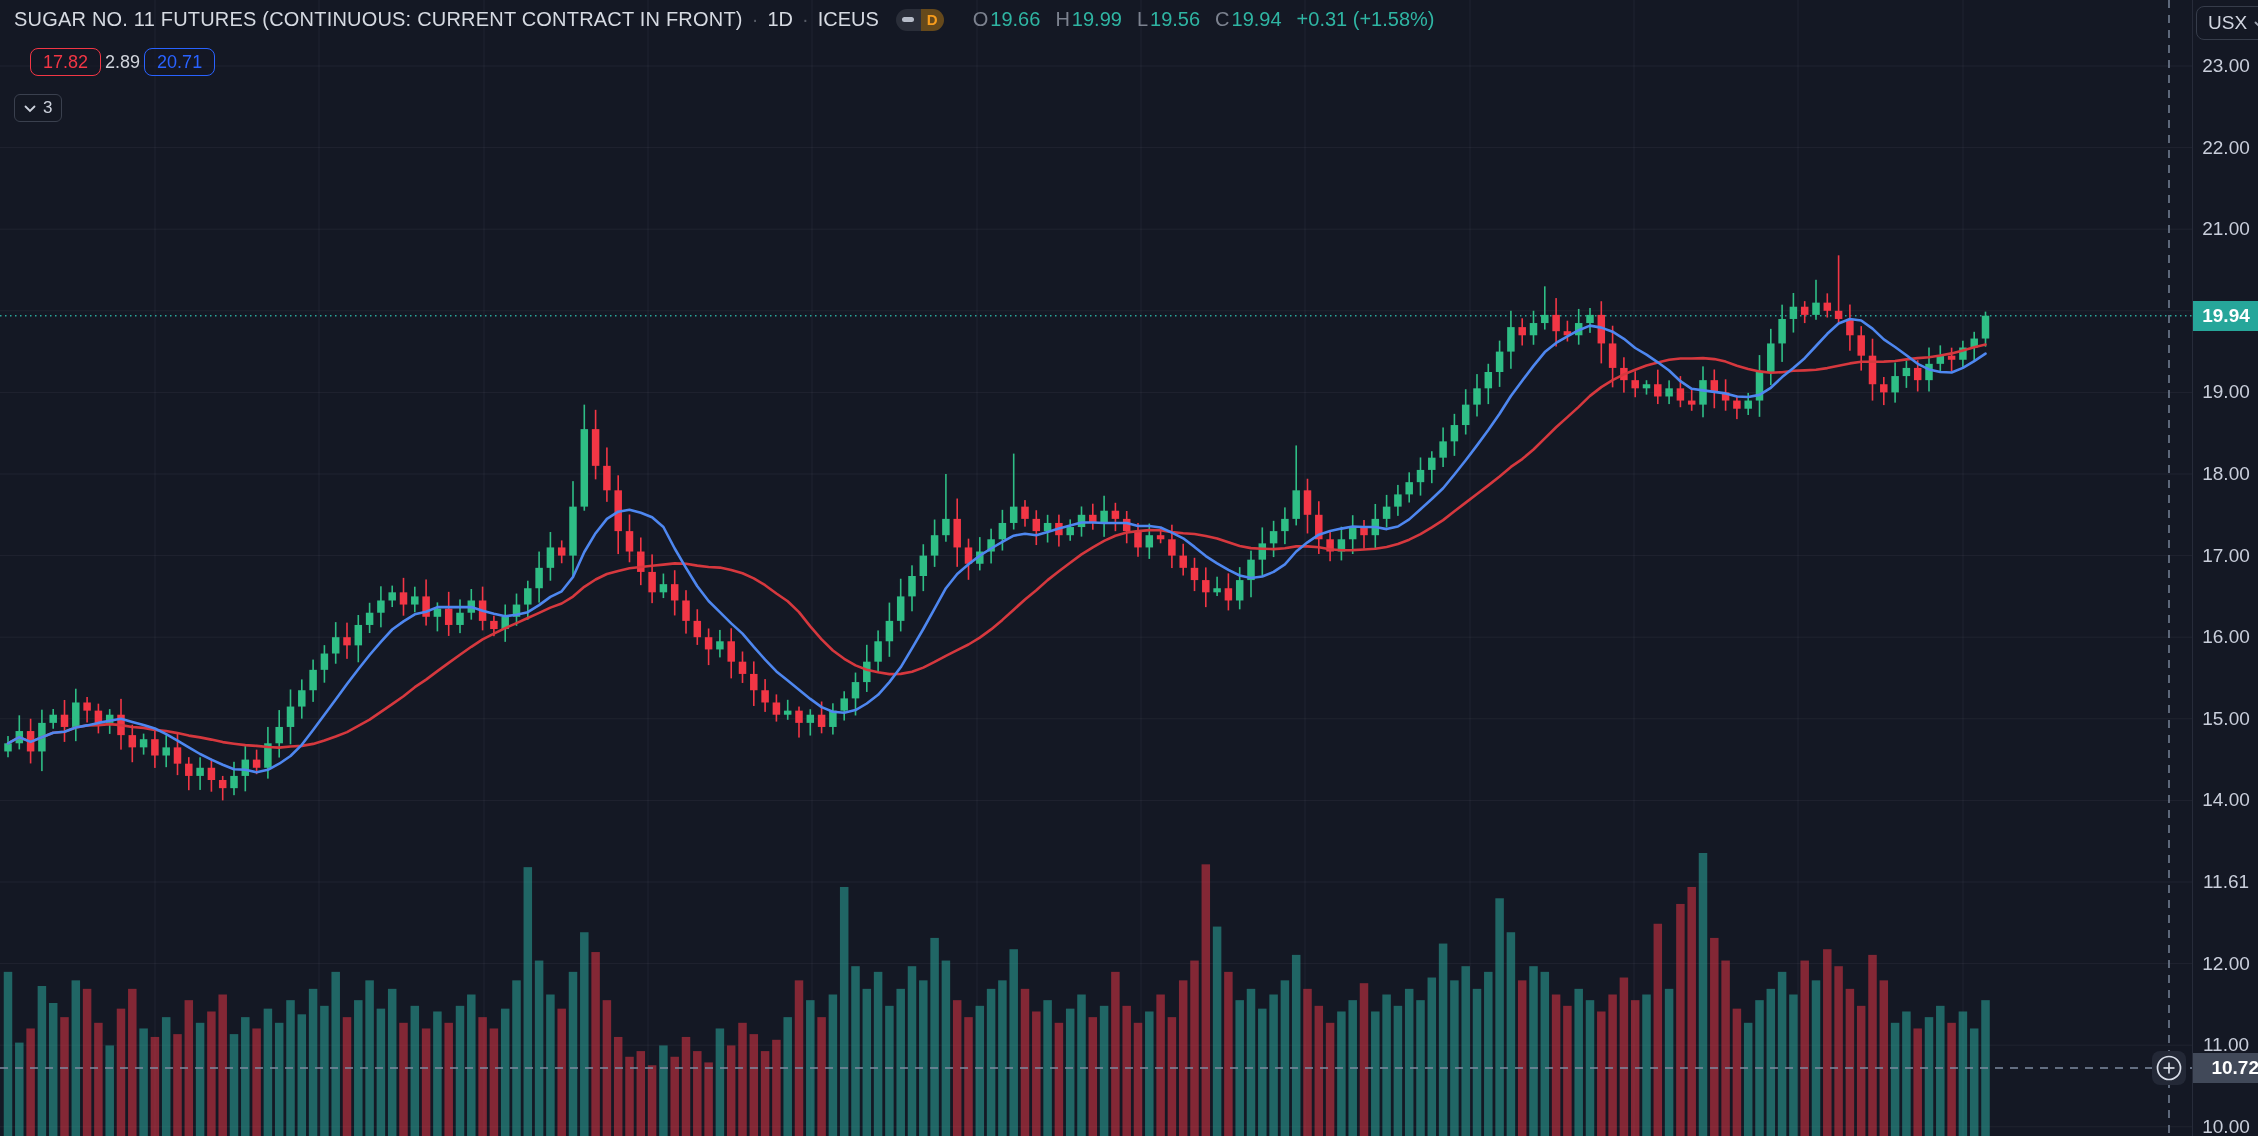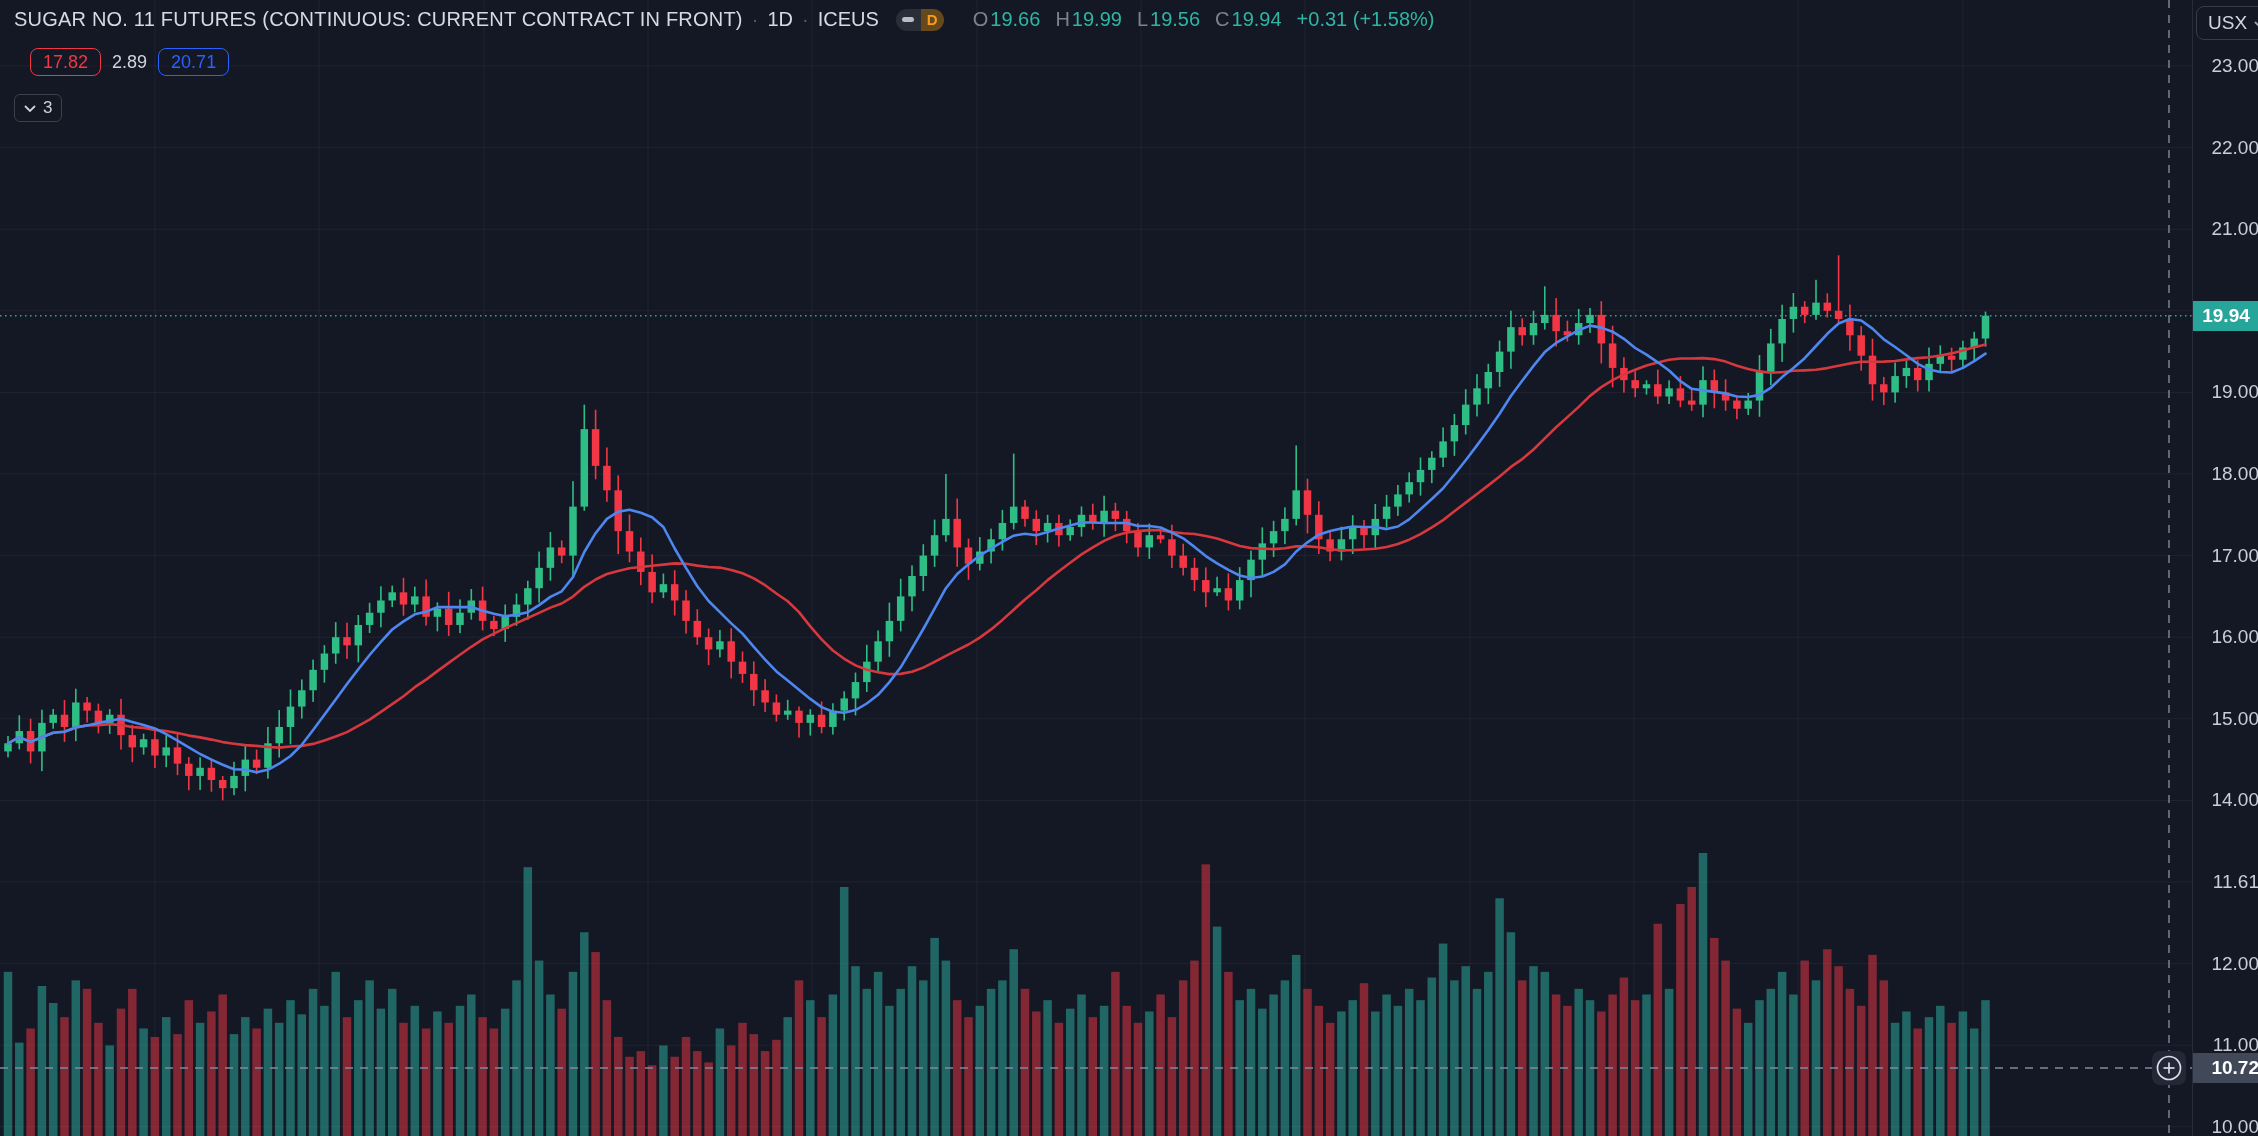--- a/index.html
+++ b/index.html
@@ -15,31 +15,31 @@
   .delayed-pill{display:inline-flex;height:22px;border-radius:11px;overflow:hidden;margin-left:8px;}
   .pill-left{width:25px;background:#2a2e39;display:flex;align-items:center;justify-content:center;}
   .pill-dash{width:12px;height:5px;border-radius:2.5px;background:#b6bcc8;}
   .pill-right{width:23px;background:#66491b;display:flex;align-items:center;justify-content:center;
     font-size:15px;font-weight:700;color:#f89c1c;}
   .ohlc{display:flex;align-items:center;gap:15px;margin-left:20px;font-size:20px;}
   .ohlc .pair{display:flex;gap:2px;}
   .ohlc .k{color:#7c828f;}
   .ohlc .v{color:#2fb5a3;}
   .ohlc .chg{color:#2fb5a3;}
-  .vals-row{position:absolute;left:0;top:40px;display:flex;align-items:center;gap:11px;padding-left:16px;}
+  .vals-row{position:absolute;left:0;top:40px;display:flex;align-items:center;gap:4px;padding-left:16px;}
   .val-box{border:1.5px solid;border-radius:8px;padding:2px 12px;font-size:18px;line-height:22px;background:rgba(20,24,36,.6);}
   .val-box.red{border-color:#f23645;color:#f23645;}
   .val-box.blue{border-color:#2962ff;color:#2962ff;text-align:center;}
   .val-plain{font-size:18px;color:#d1d4dc;}
   .collapse-btn{position:absolute;left:0;top:86px;display:flex;align-items:center;gap:7px;
     border:1px solid #3a404e;border-radius:6px;padding:3px 9px;color:#cdd2dd;font-size:17px;background:rgba(20,24,36,.4);cursor:pointer;}
   
   #price-axis{position:absolute;left:2192px;top:0;width:66px;height:1136px;background:#141824;
     border-left:1px solid #272c3a;z-index:4;}
-  .axis-label{position:absolute;left:0;width:100%;text-align:right;transform:translateY(-50%);
+  .axis-label{position:absolute;left:0;width:100%;text-align:center;transform:translateY(-50%);
     font-size:19px;color:#c9cedb;}
   .price-badge{position:absolute;left:0;width:100%;text-align:center;transform:translateY(-50%);
     font-size:19px;font-weight:700;color:#ffffff;padding:4px 0;}
   #last-price-badge{background:#26a69a;}
   #crosshair-price-label{background:#414959;}
   #currency-btn{position:absolute;left:2196px;top:6px;display:flex;align-items:center;gap:7px;
     border:1px solid #363c4a;border-radius:8px;padding:5px 11px;font-size:19px;color:#d1d5e0;
     background:#141824;z-index:6;white-space:nowrap;cursor:pointer;}
   .chev{display:inline-block;}
 </style>

